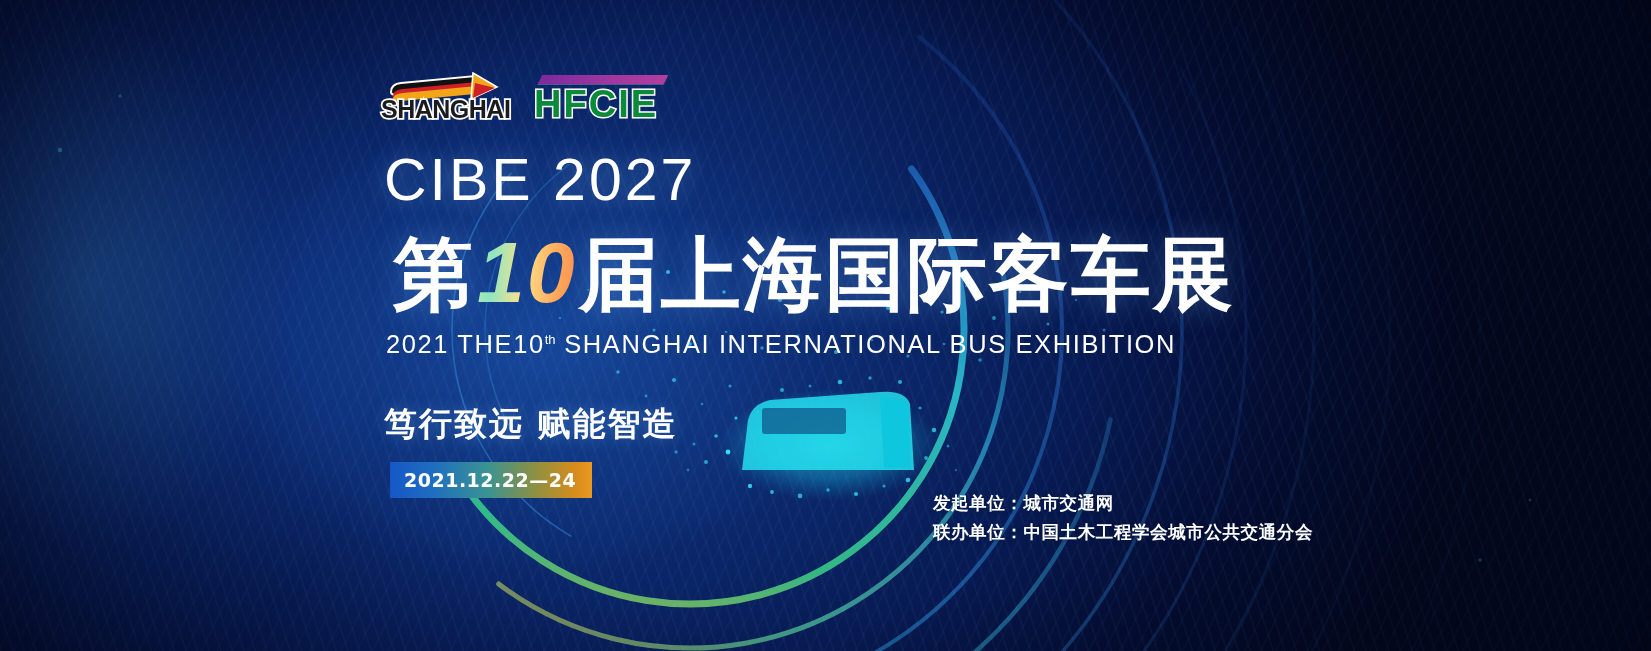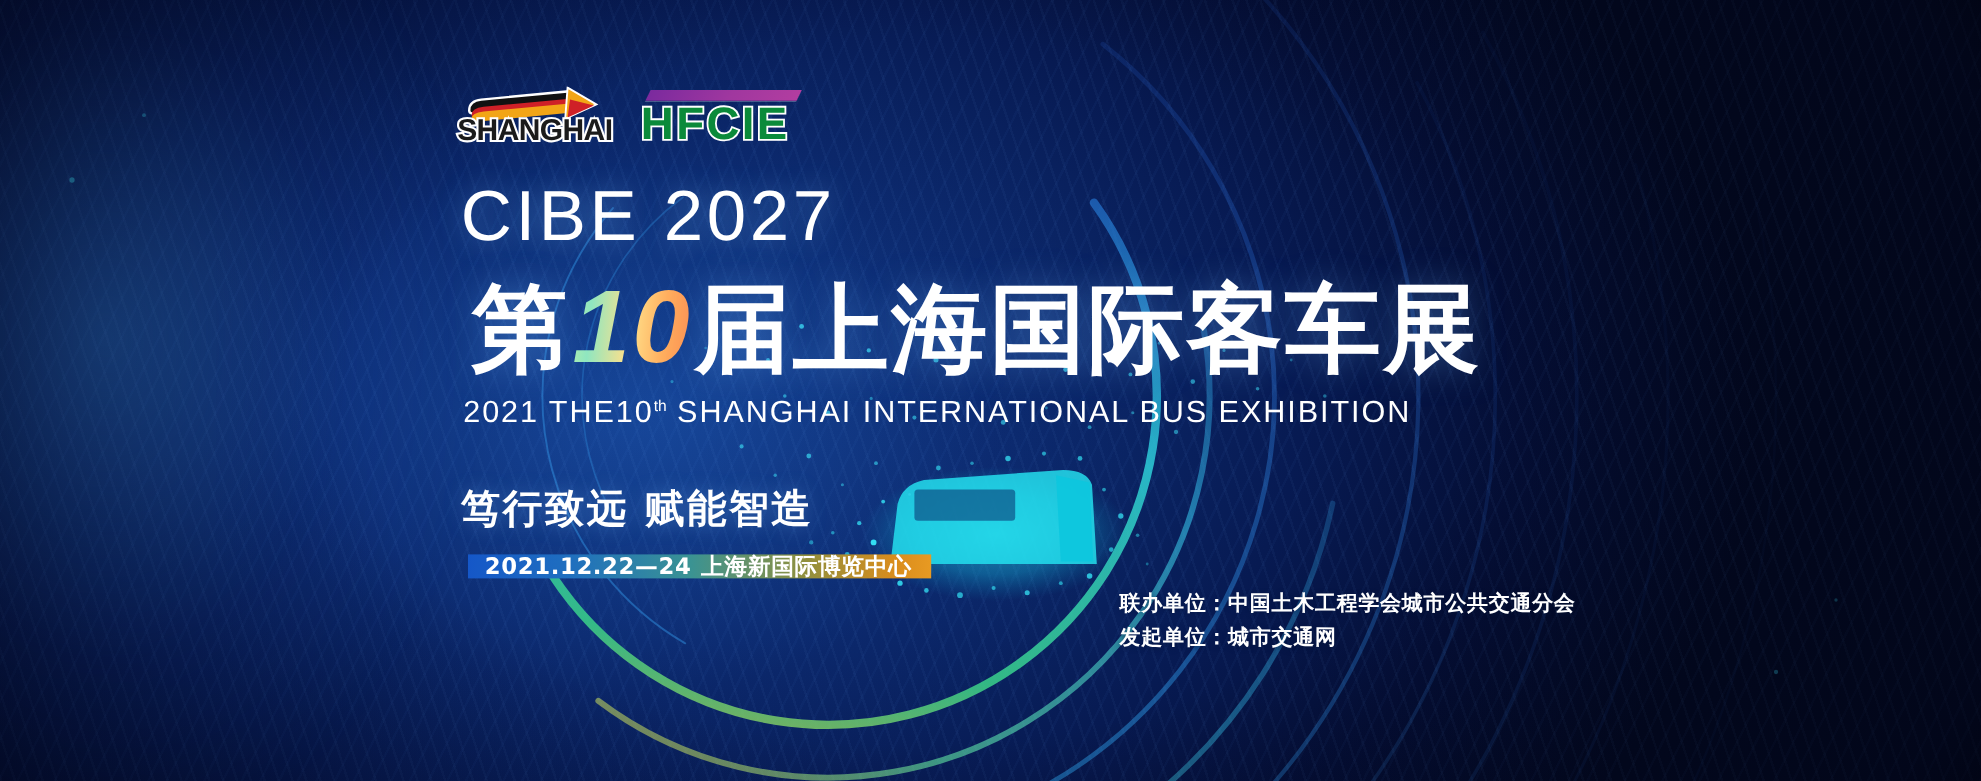--- a/index.html
+++ b/index.html
@@ -118,22 +118,22 @@
     position:absolute; left:384px; top:402px;
     font-size:33px; font-weight:bold; letter-spacing:2px;
     color:#ffffff;
     font-family:"DejaVu Sans","Liberation Sans",sans-serif;
     text-shadow:0 0 16px rgba(120,190,255,.35);
     text-align:center;
   }
 
   .badge{
     position:absolute; left:390px; top:462px;
-    height:20px; padding:0 16px 0 14px;
-    display:flex; align-items:center; gap:8px;
+    height:36px; padding:0 16px 0 14px;
+    display:flex; align-items:center; gap:32px;
     background:linear-gradient(90deg,#1557c8 0%,#1f6fbf 22%,#3a9393 48%,#8d9040 72%,#d98c1c 92%,#e89a22 100%);
     color:#ffffff;
     font-size:19px; font-weight:bold; letter-spacing:.5px;
     font-family:"DejaVu Sans","Liberation Sans",sans-serif;
     white-space:nowrap;
   }
 
   .orgblock{
     position:absolute; right:338px; top:489px;
     text-align:left;
@@ -315,25 +315,24 @@
   </div>
 
   <div class="en-title">
     <span>2021  THE10</span><sup>th</sup><span> SHANGHAI INTERNATIONAL BUS EXHIBITION</span>
   </div>
 
   <div class="slogan">笃行致远 赋能智造</div>
 
   <div class="badge">
     <span>2021.12.22—24</span>
-    <span>上海新国际博览中心</span>
   </div>
 
   <div class="orgblock">
+    <div>
+      <span>发起单位：</span><span>城市交通网</span>
+    </div>
     <div>
       <span>联办单位：</span><span>中国土木工程学会城市公共交通分会</span>
     </div>
-    <div>
-      <span>发起单位：</span><span>城市交通网</span>
-    </div>
   </div>
 
 </div>
 
 </body></html>

